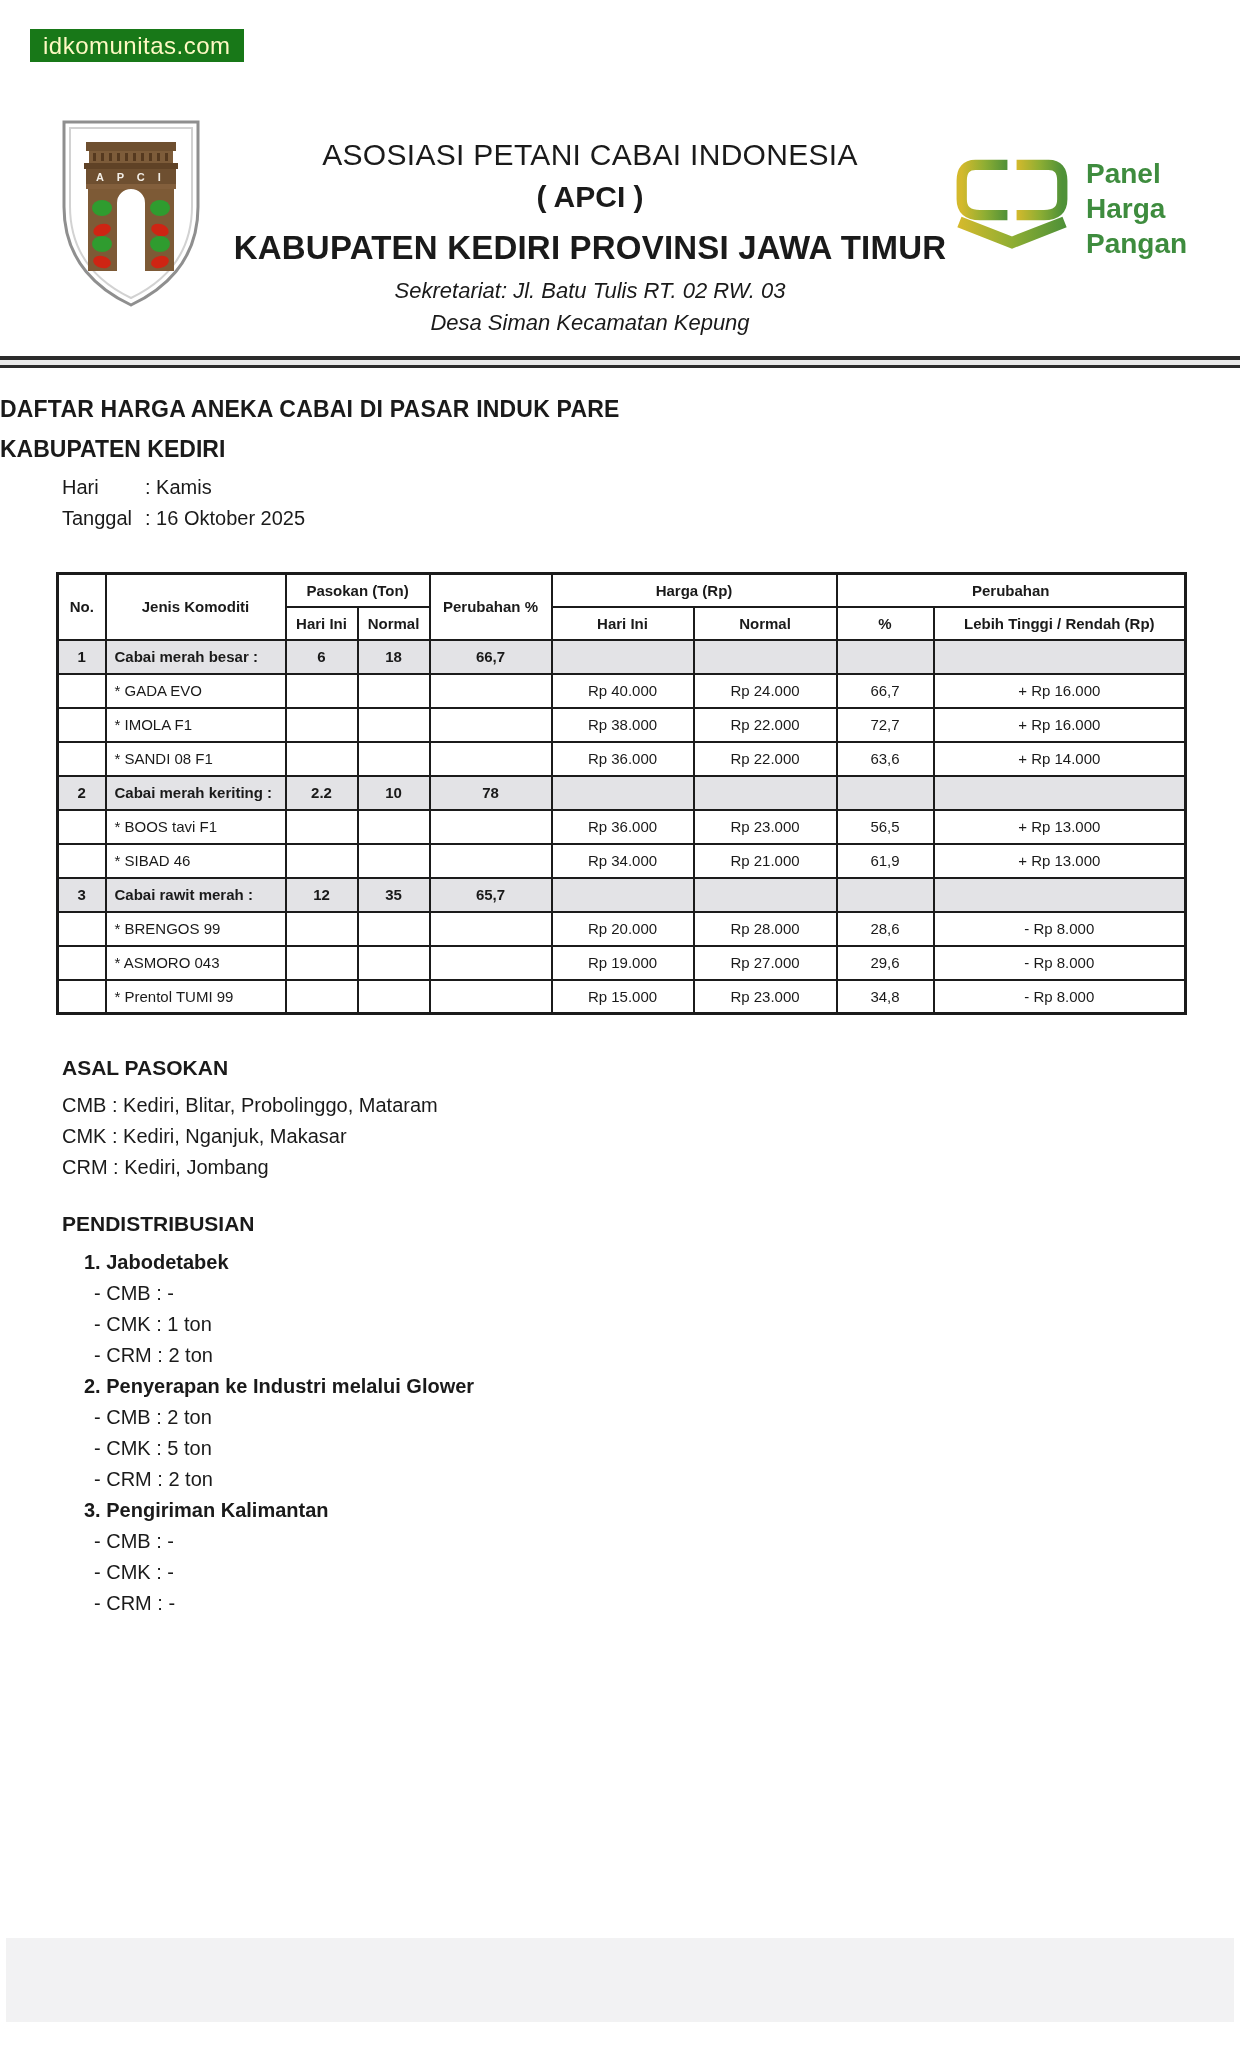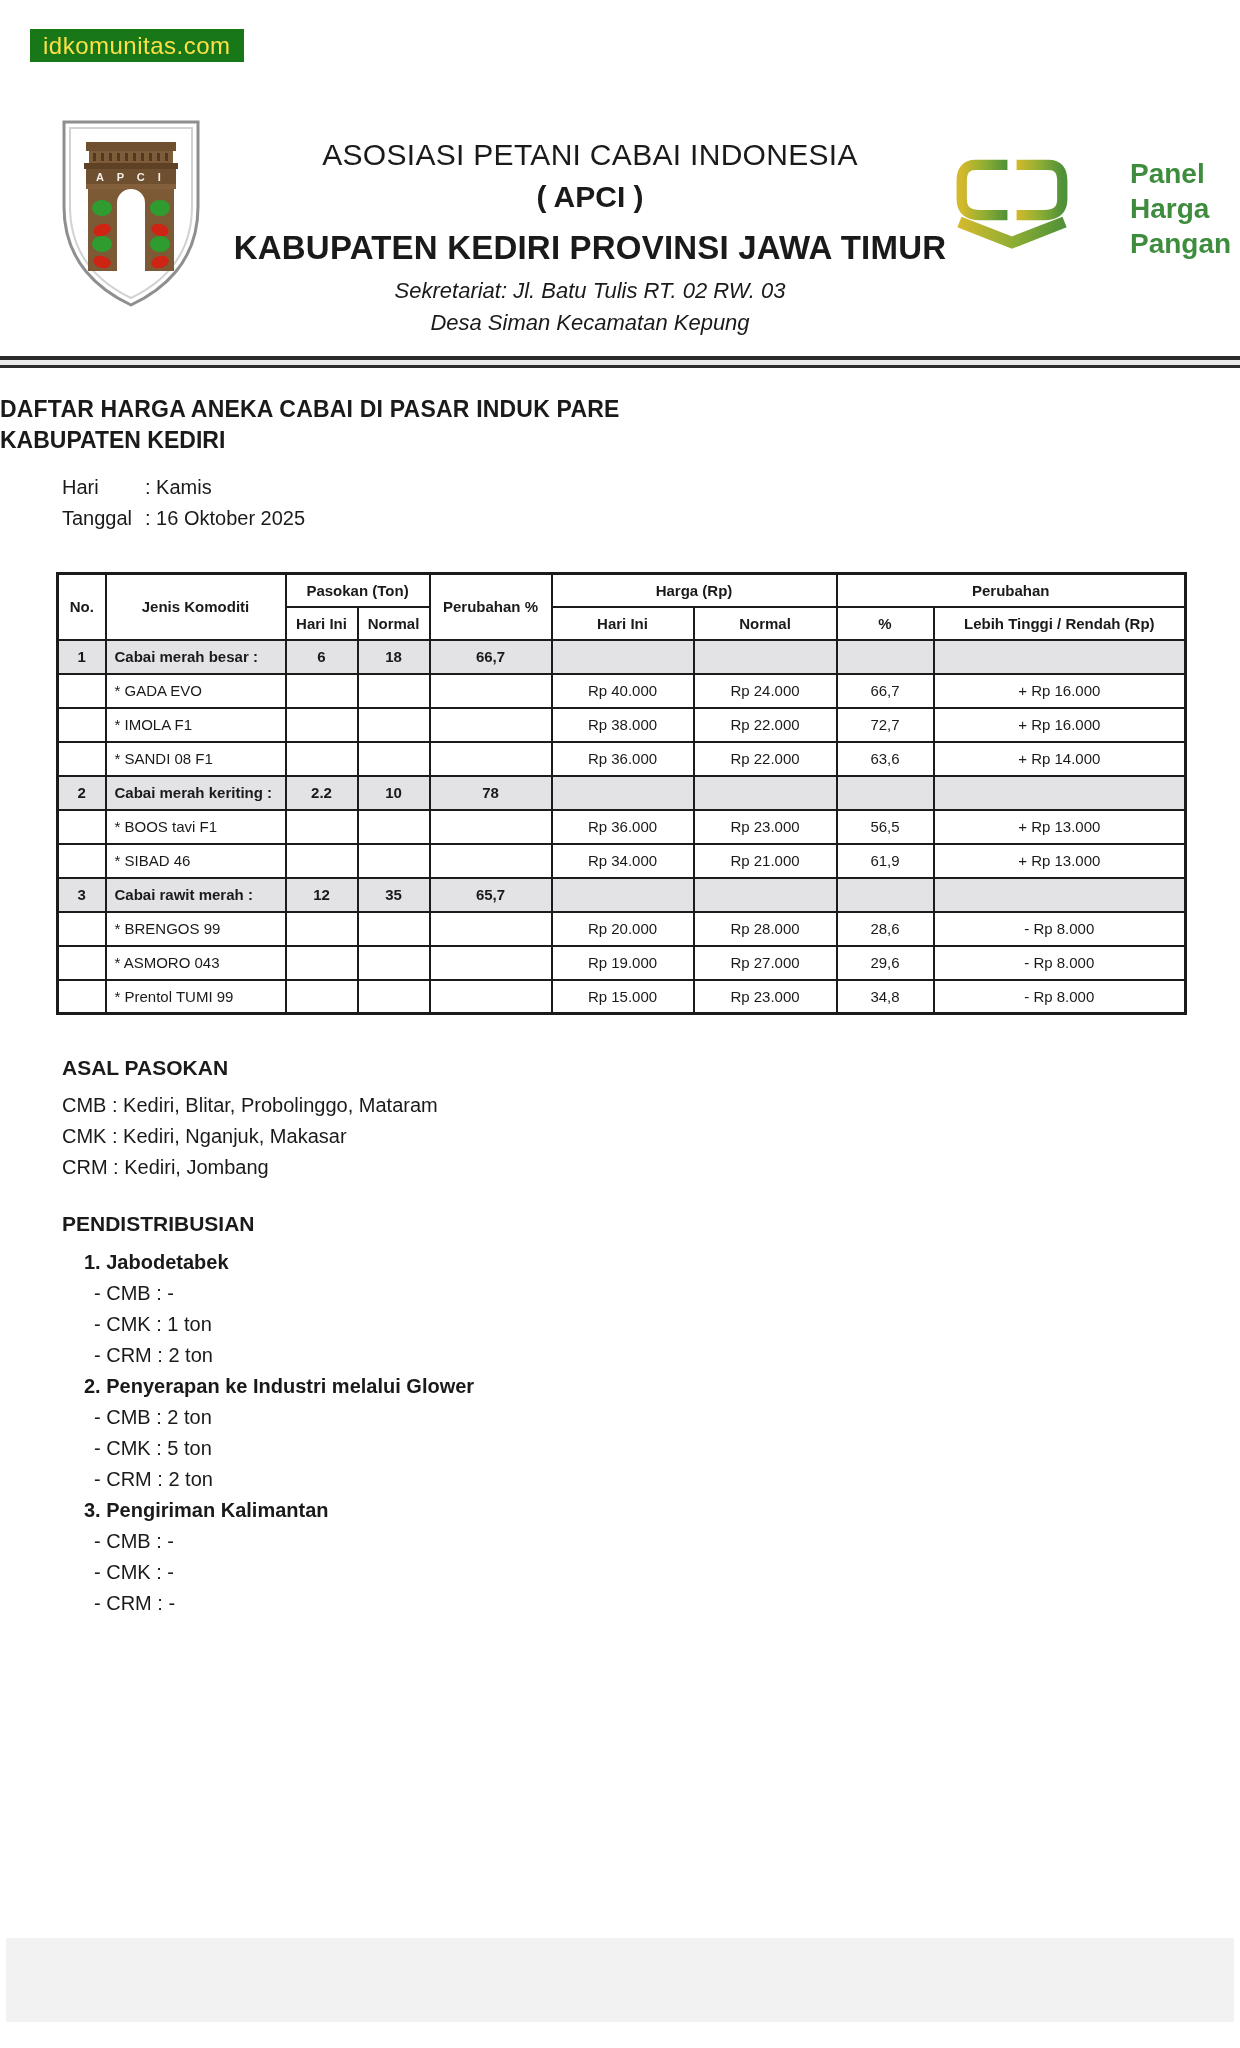--- a/index.html
+++ b/index.html
@@ -1,44 +1,44 @@
 <!DOCTYPE html>
 <html><head>
 <meta charset="utf-8">
 <style>
   * { margin:0; padding:0; box-sizing:border-box; }
   html,body { background:#ffffff; }
   body { font-family:"Liberation Sans", sans-serif; color:#1a1a1a; }
   .page { position:relative; width:1240px; height:2048px; background:#ffffff; overflow:hidden; }
 
   
-  .badge { position:absolute; left:30px; top:29px; background:#187818; color:#fde047;
+  .badge { position:absolute; left:30px; top:29px; background:#187818; color:#fef9c3;
            font-size:24px; line-height:33px; padding:0 13px; letter-spacing:0.5px; }
 
   
   .shield { position:absolute; left:55px; top:112px; width:152px; height:200px; }
   .org-block { position:absolute; left:215px; top:138px; width:750px; text-align:center; }
   .org-line1 { font-size:30px; font-weight:normal; letter-spacing:0.3px; }
   .org-line2 { font-size:30px; font-weight:bold; margin-top:8px; }
   .org-line3 { font-size:33px; font-weight:bold; margin-top:15px; letter-spacing:0.2px; }
   .org-sek   { font-size:22px; font-style:italic; margin-top:11px; }
   .org-desa  { font-size:22px; font-style:italic; margin-top:6px; }
 
-  .panel-logo { position:absolute; left:948px; top:150px; width:280px; height:120px; display:flex; align-items:flex-start;gap:44px; }
+  .panel-logo { position:absolute; left:948px; top:150px; width:280px; height:120px; display:flex; align-items:flex-start; }
   .panel-icon { width:128px; height:112px; flex:0 0 auto; }
   .panel-text { margin-left:10px; margin-top:6px; font-size:28px; line-height:35px; font-weight:bold; color:#3e8c3e; }
 
   
   .double-rule { position:absolute; left:0; top:356px; width:1240px; height:12px;
                  border-top:4px solid #2b2b2b; border-bottom:3px solid #2b2b2b; background:#e9e9e9; }
 
   
   .doc-title { position:absolute; left:0; top:396px; width:1200px; }
   .doc-title .t1 { font-size:23px; font-weight:bold; letter-spacing:0.2px; }
-  .doc-title .t2 { font-size:23px; font-weight:bold; margin-top:4px; }
+  .doc-title .t2 { font-size:23px; font-weight:bold; margin-top:13px; }
 
   
   .info-block { position:absolute; left:62px; top:472px; font-size:20px; }
   .info-row { display:flex; height:31px; align-items:center; }
   .info-label { width:83px; }
 
   
   table.price { position:absolute; left:56px; top:572px; width:1128px;
                 border-collapse:collapse; table-layout:fixed; font-size:15px; }
   table.price th, table.price td { border:2px solid #1b1b1b; text-align:center; vertical-align:middle;

